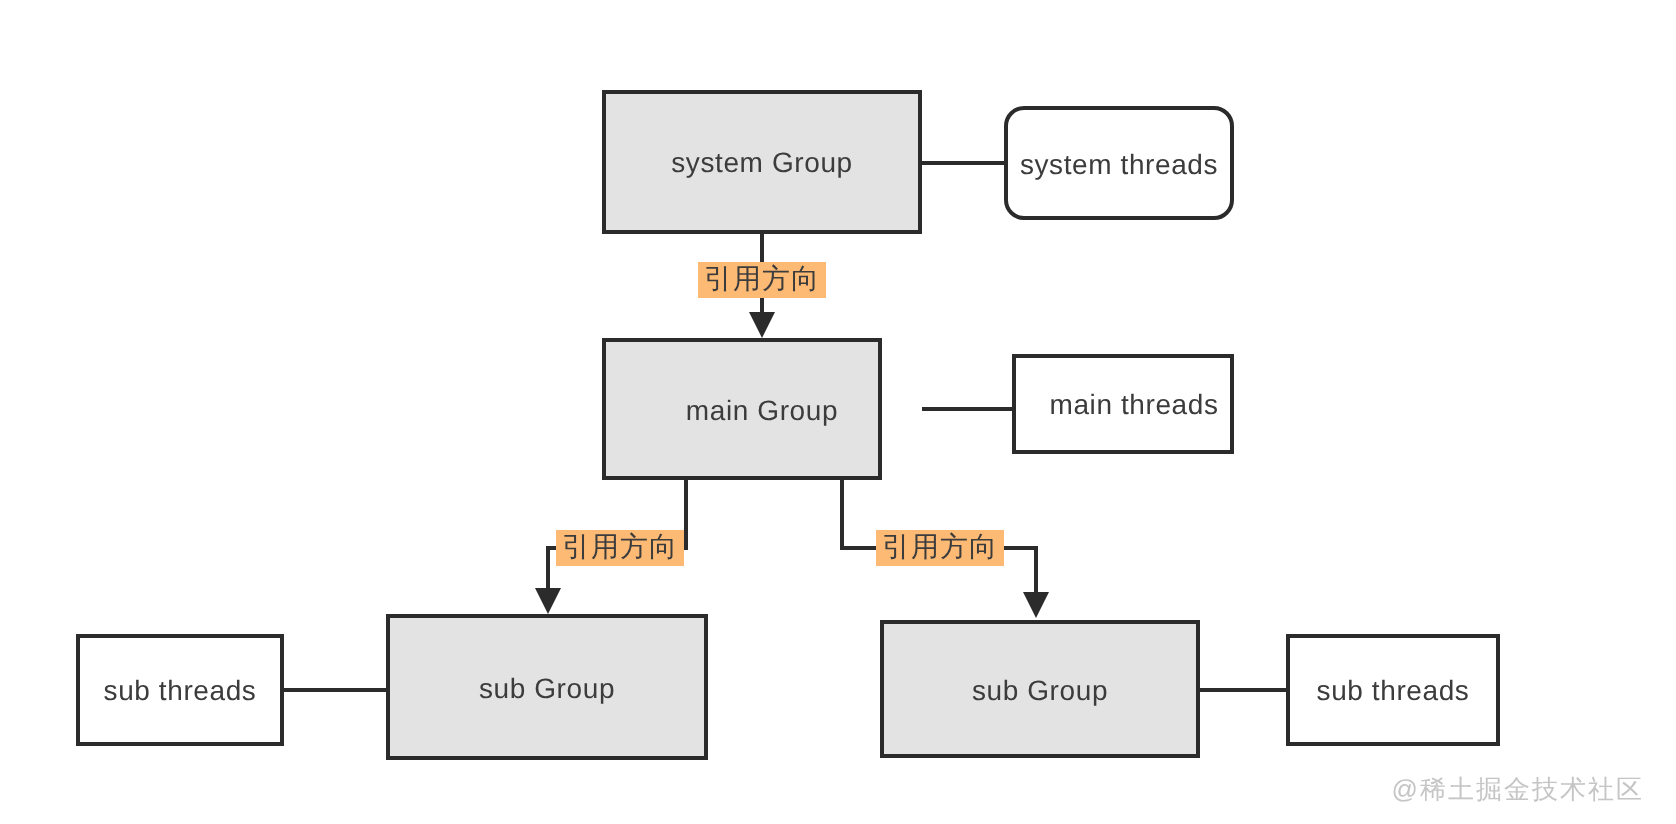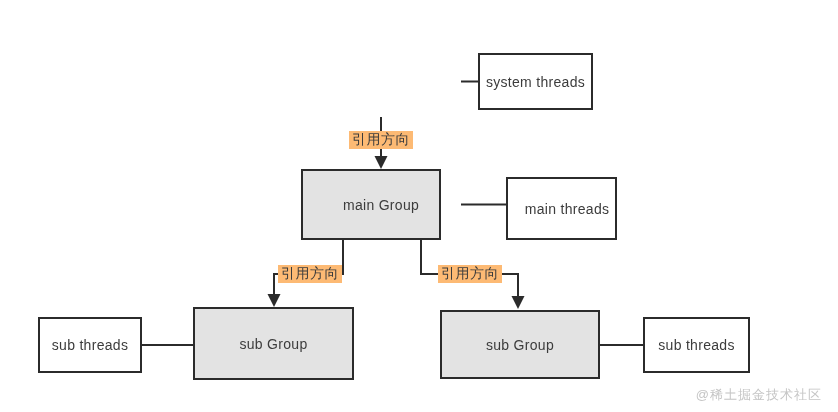--- a/index.html
+++ b/index.html
@@ -58,26 +58,27 @@
     <path d="M267.5,294 L280.5,294 L274,307 Z" fill="#2b2b2b"></path>
 
     <polyline points="421,240 421,274 518,274 518,298" fill="none" stroke="#2b2b2b" stroke-width="2"></polyline>
     <path d="M511.5,296 L524.5,296 L518,309 Z" fill="#2b2b2b"></path>
 
     <line x1="142" y1="345" x2="193" y2="345" stroke="#2b2b2b" stroke-width="2"></line>
 
     <line x1="600" y1="345" x2="643" y2="345" stroke="#2b2b2b" stroke-width="2"></line>
   </svg>
 
+  <div class="node group" style="left:301px;top:45px;width:160px;height:72px;">system Group</div>
 
-  <div class="node threads" style="left:478px;top:53px;width:115px;height:57px;">system threads</div>
+  <div class="node threads" style="left:502px;top:53px;width:115px;height:57px;border-radius:10px;">system threads</div>
 
   <div class="node group" style="left:301px;top:169px;width:140px;height:71px;padding-left:20px;">main Group</div>
 
-  <div class="node threads" style="left:506px;top:177px;width:111px;height:63px;padding-left:11px;">main threads</div>
+  <div class="node threads" style="left:506px;top:177px;width:111px;height:50px;padding-left:11px;">main threads</div>
 
   <div class="node group" style="left:193px;top:307px;width:161px;height:73px;">sub Group</div>
 
   <div class="node threads" style="left:38px;top:317px;width:104px;height:56px;">sub threads</div>
 
   <div class="node group" style="left:440px;top:310px;width:160px;height:69px;">sub Group</div>
 
   <div class="node threads" style="left:643px;top:317px;width:107px;height:56px;">sub threads</div>
 
   <div class="edge-label" style="left:381px;top:140px;">引用方向</div>

